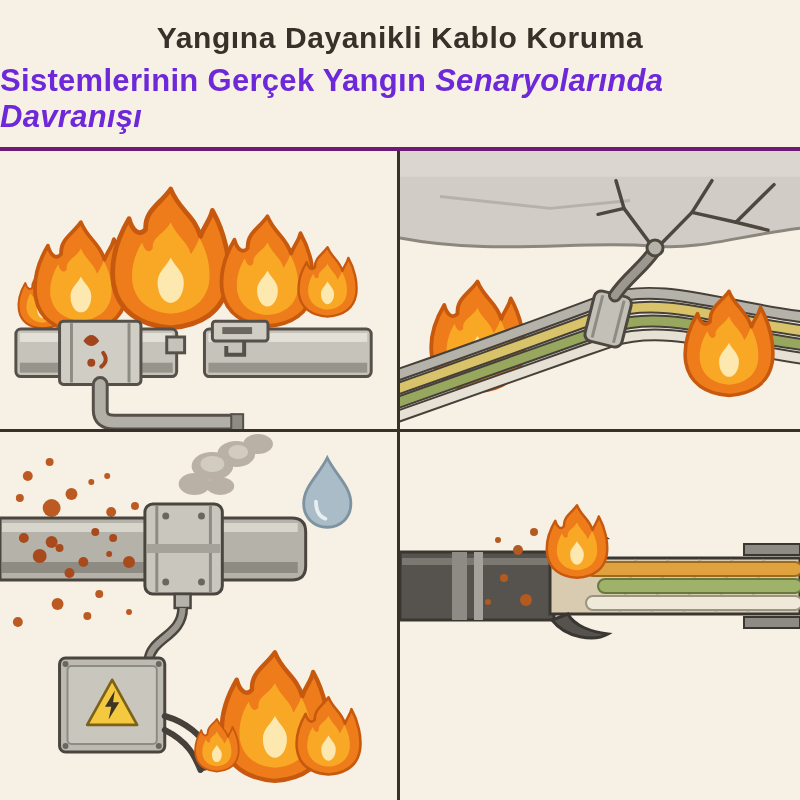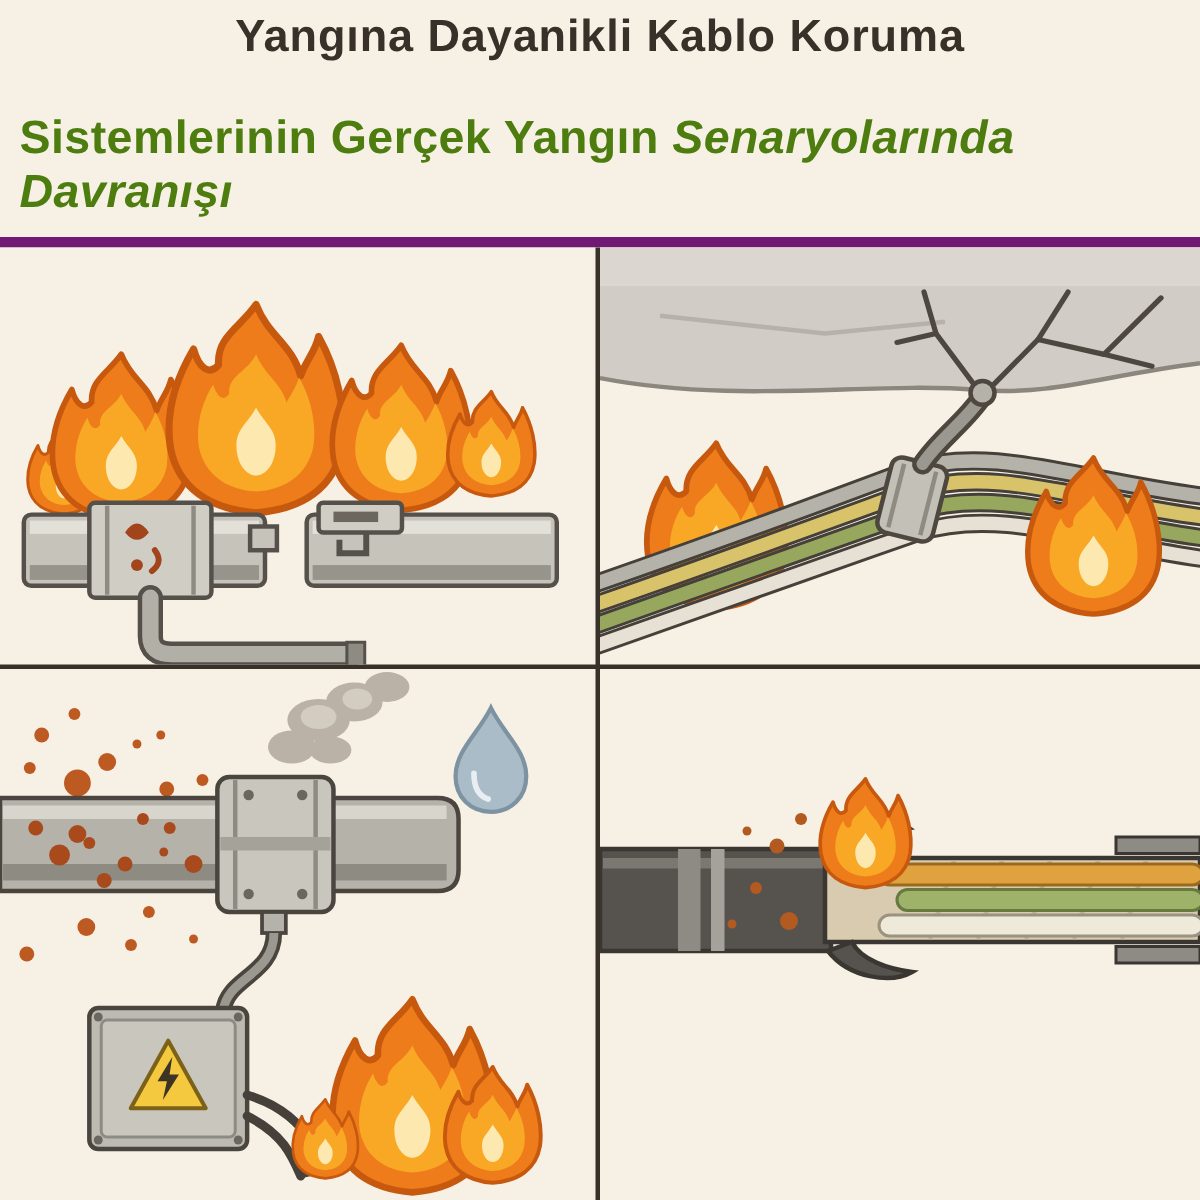--- a/index.html
+++ b/index.html
@@ -1,21 +1,21 @@
 <!DOCTYPE html>
 <html><head>
 <meta charset="utf-8">
 <style>
   html,body{margin:0;padding:0;background:#f7f0e4;}
   .page{position:relative;width:800px;height:800px;background:#f7f0e4;overflow:hidden;
         font-family:"Liberation Sans",sans-serif;display:flex;flex-direction:column;}
-  .title-block{height:165px;border-bottom:7px solid #701a75;display:flex;flex-direction:column;
-        justify-content:center;align-items:center;gap:19px;box-sizing:border-box;padding-top:8px;}
+  .title-block{height:165px;border-bottom:4px solid #701a75;display:flex;flex-direction:column;
+        justify-content:center;align-items:center;gap:8px;box-sizing:border-box;padding-top:8px;}
   .title-line1{margin:0;font-size:30px;font-weight:700;color:#37312a;letter-spacing:.6px;}
-  .title-line2{margin:13px;font-size:31px;font-weight:700;color:#4d7c0f;letter-spacing:.3px;}
+  .title-line2{margin:0;font-size:31px;font-weight:700;color:#6d28d9;letter-spacing:.3px;}
   .title-line2 em{font-style:italic;font-weight:600;}
   .grid{flex:1;display:grid;grid-template-columns:1fr 1fr;grid-template-rows:281px auto;}
   .panel{position:relative;box-sizing:border-box;background:#f7f0e4;}
   .panel.tl,.panel.bl{border-right:3px solid #37312a;}
   .panel.tl,.panel.tr{border-bottom:3px solid #37312a;}
   .panel svg{display:block;width:100%;height:100%;}
 </style>
 </head>
 <body>
 

